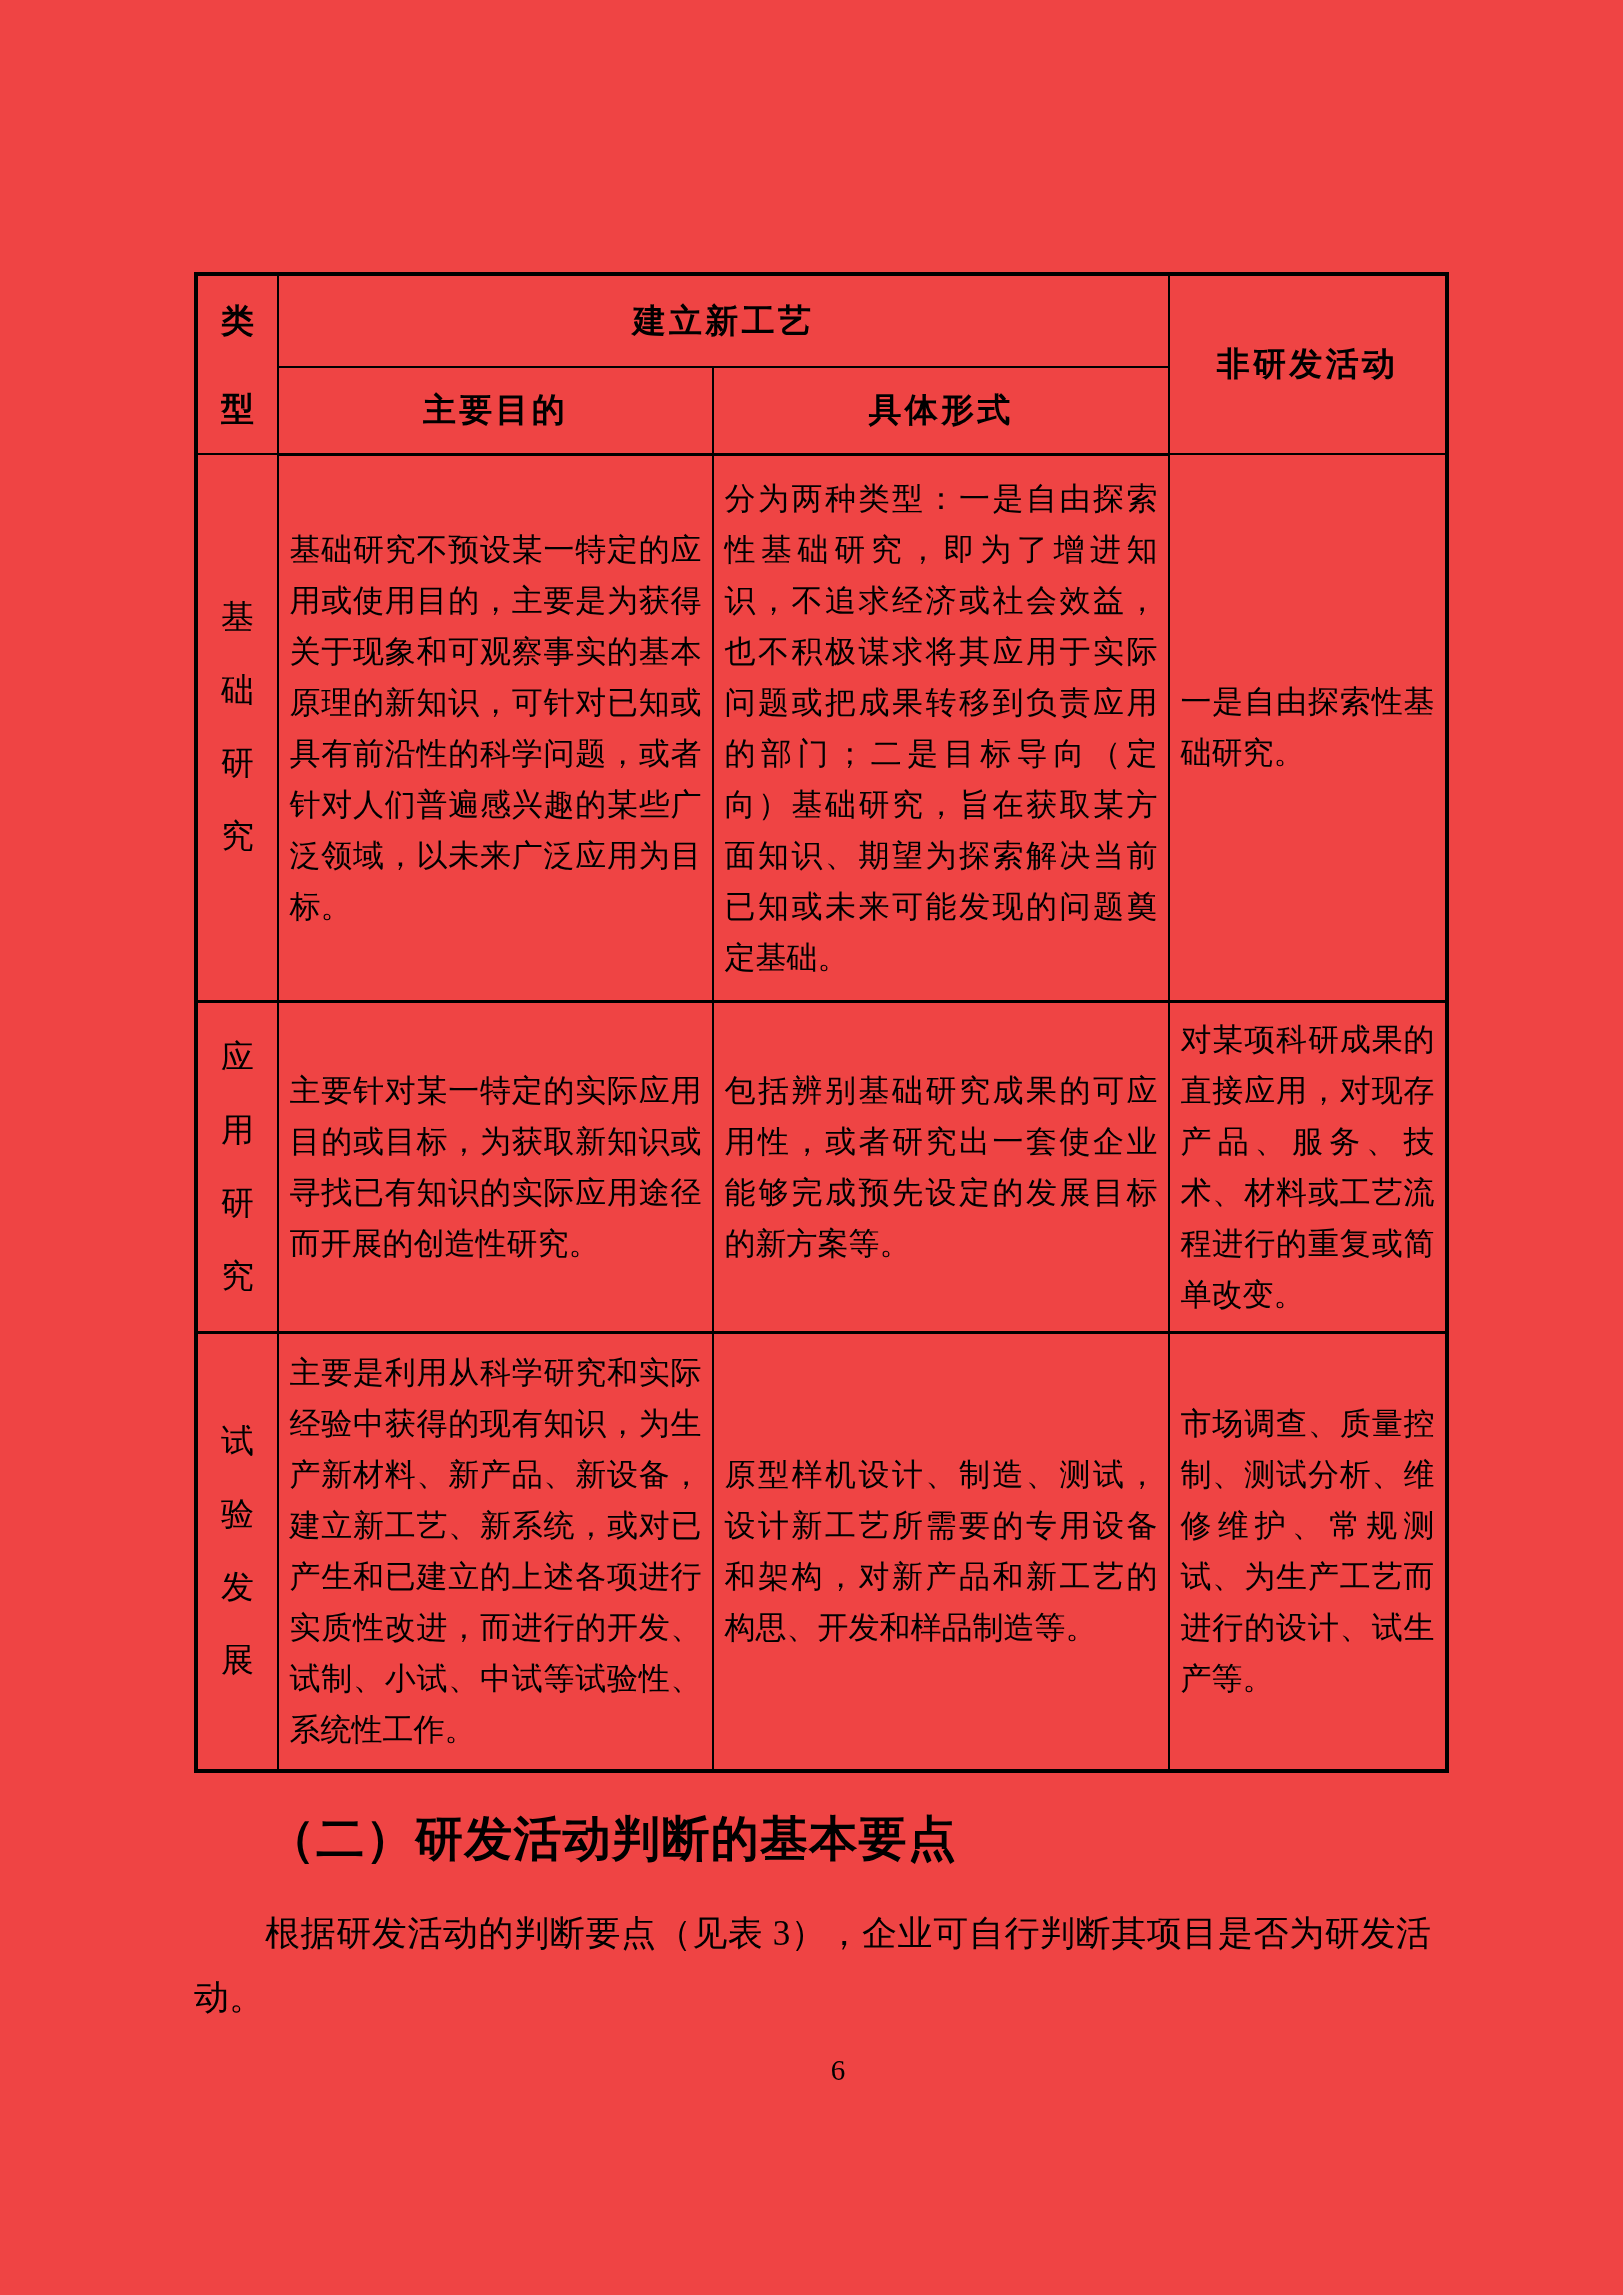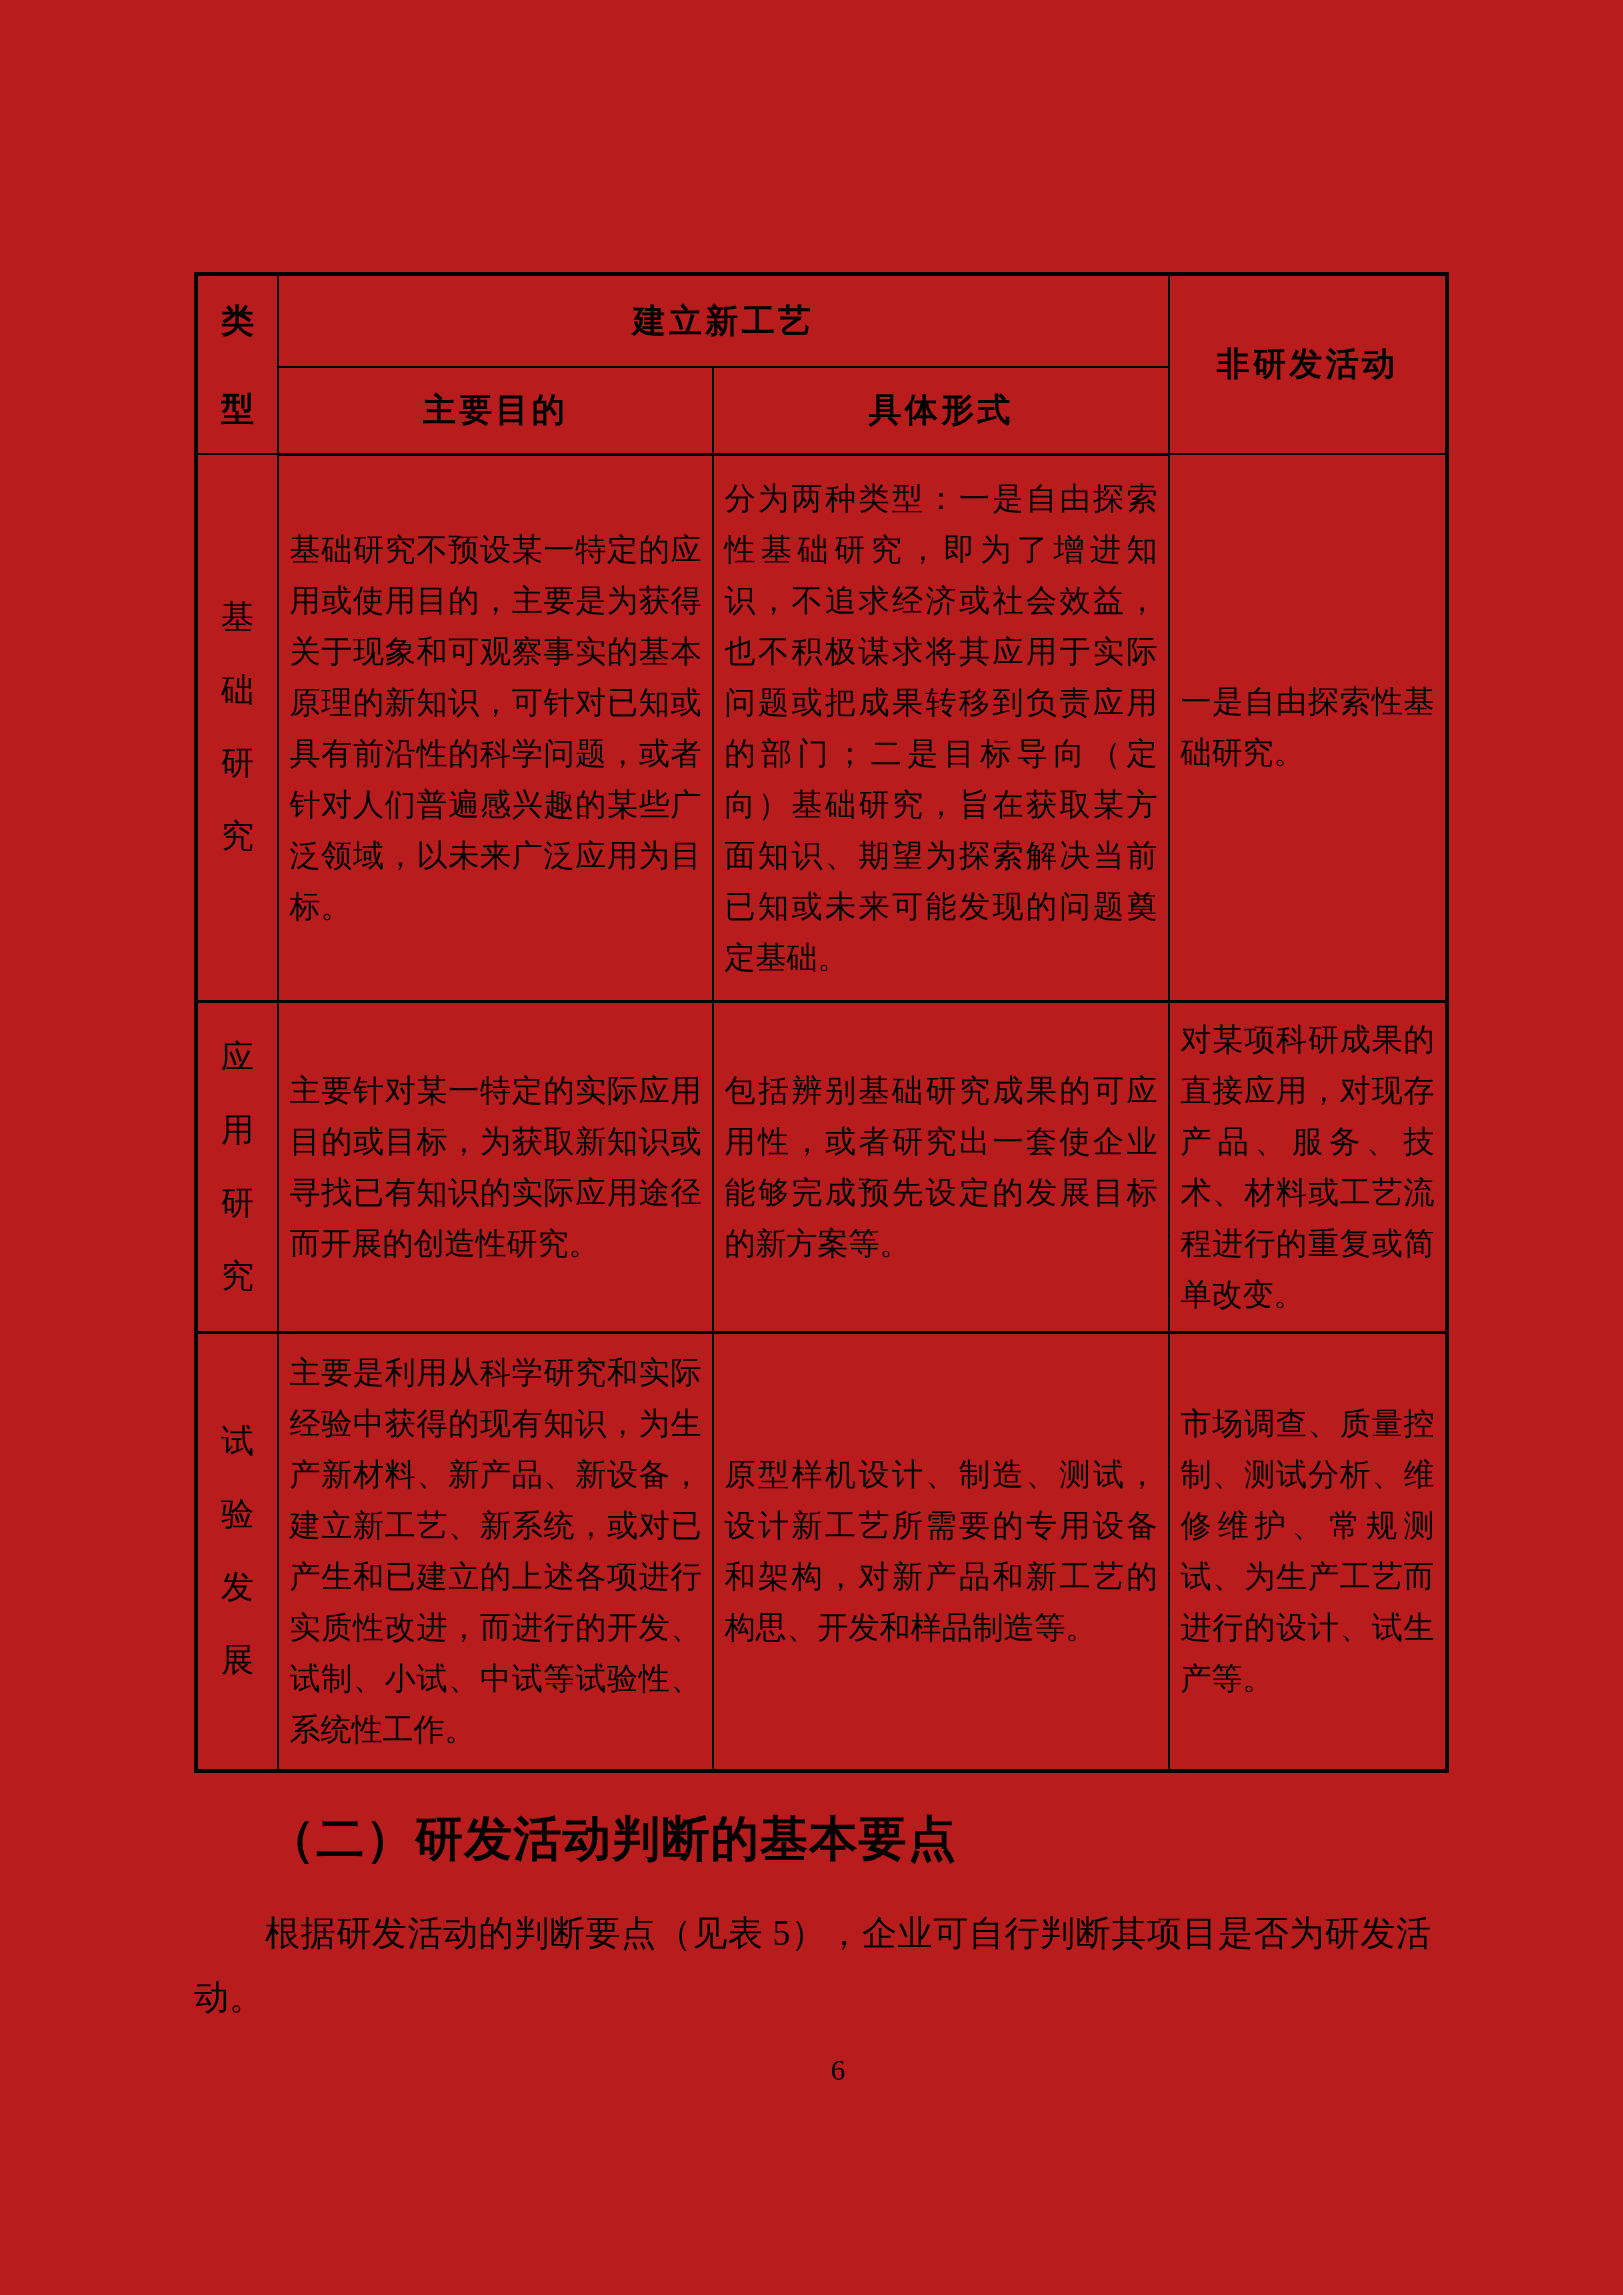--- a/index.html
+++ b/index.html
@@ -1,20 +1,20 @@
 <!DOCTYPE html>
 <html style="font-size:10.5px"><head>
 <meta charset="utf-8">
 <style>
   html, body { margin: 0; padding: 0; }
   #page {
     position: relative;
     width: 1623px;
     height: 2295px;
-    background: #b91c1c;
+    background: #ef4444;
     color: #000000;
     font-family: "Liberation Serif", "DejaVu Serif", serif;
     overflow: hidden;
   }
 
   
   .tablewrap { position: absolute; left: 194px; top: 272px; }
   table.rd {
     border-collapse: collapse;
     table-layout: fixed;
@@ -176,18 +176,18 @@
         <td class="c4">
           <div class="celltext">市场调查、质量控制、测试分析、维修维护、常规测试、为生产工艺而进行的设计、试生产等。</div>
         </td>
       </tr>
     </tbody>
       </table>
   </div>
 
   <div class="sec-heading">（二）研发活动判断的基本要点</div>
 
-  <div class="body-par">根据研发活动的判断要点（见表 5），企业可自行判断其项目是否为研发活动。</div>
+  <div class="body-par">根据研发活动的判断要点（见表 3），企业可自行判断其项目是否为研发活动。</div>
 
   <div class="page-num">6</div>
 
 </div>
 
 
 </body></html>

